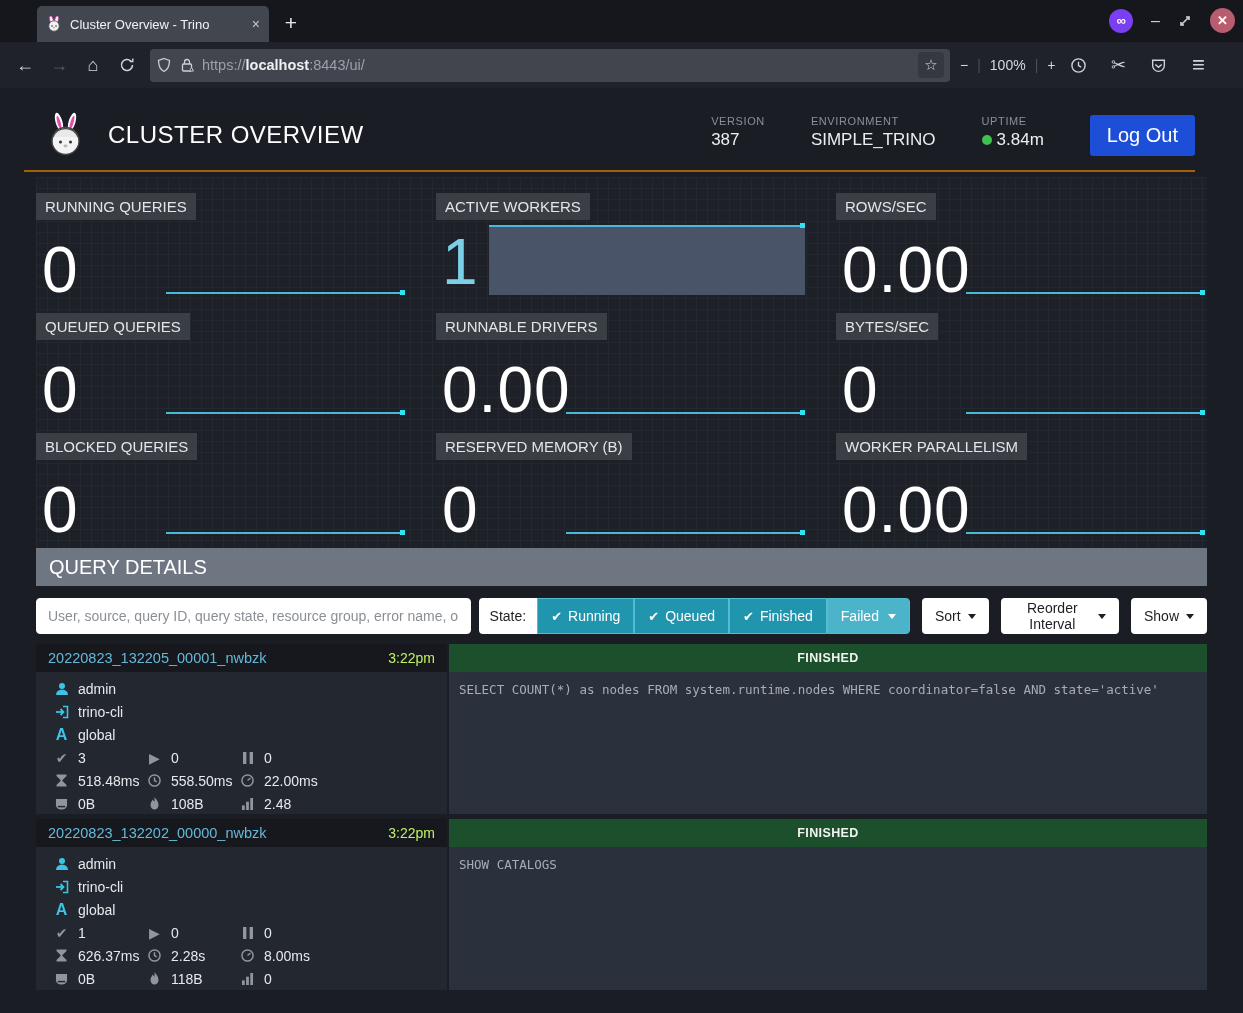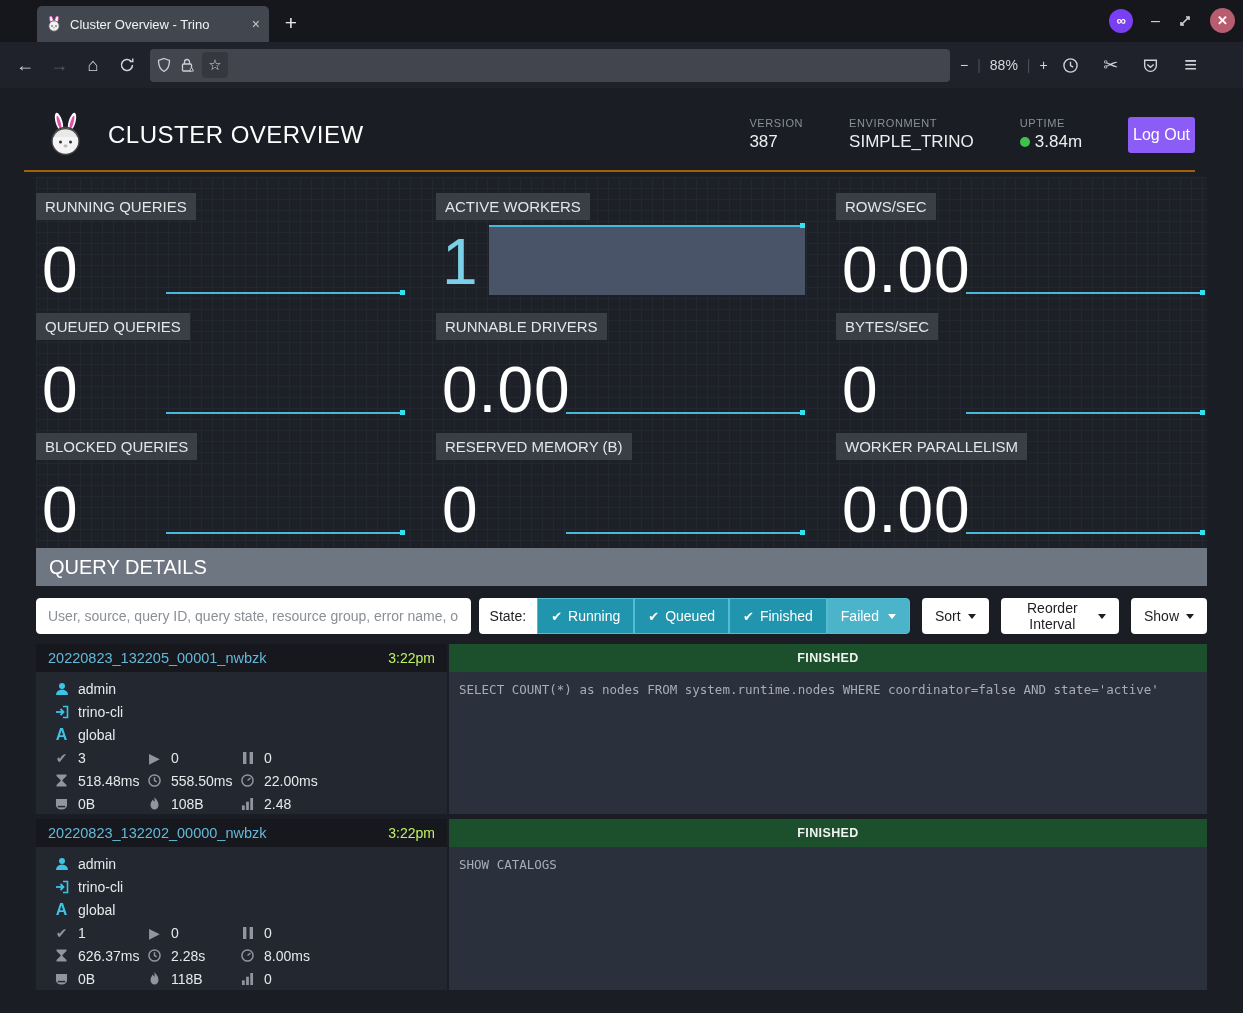--- a/index.html
+++ b/index.html
@@ -39,21 +39,21 @@
   svg { display:block; }
   
   .app-header { position:absolute; left:24px; top:100px; width:1171px; height:72px; border-bottom:2px solid #a16207; display:flex; align-items:center; }
   .logo { margin-left:22px; }
   .app-title { margin-left:22px; font-size:24px; color:#fefefe; letter-spacing:0.5px; }
   .header-right { margin-left:auto; display:flex; align-items:flex-start; gap:46px; }
   .hstat { display:flex; flex-direction:column; gap:3px; }
   .hstat-label { font-size:11px; color:#8a9097; letter-spacing:0.6px; }
   .hstat-value { font-size:17px; color:#eceef0; display:flex; align-items:center; gap:5px; }
   .dot-green { width:10px; height:10px; border-radius:50%; background:#3fc24d; display:inline-block; }
-  .logout-btn { background:#8b5cf6; color:#fff; border:none; border-radius:3px; font-size:16px; padding:9px 5px; font-family:inherit; }
+  .logout-btn { background:#1d4ed8; color:#fff; border:none; border-radius:3px; font-size:20px; padding:9px 17px; font-family:inherit; }
   
   .stats-band {
     position:absolute; left:36px; top:177px; width:1171px; height:371px;
     background-color:#1d2027;
     background-image:linear-gradient(#23272f 1px, transparent 1px), linear-gradient(90deg,#23272f 1px, transparent 1px);
     background-size:11px 11px;
   }
   .stat-panel { position:absolute; width:371px; height:115px; }
   .stat-label { position:absolute; left:0; top:8px; background:#3a3e45; color:#e3e5e8; font-size:15px; padding:5px 9px; }
   .stat-value { position:absolute; left:6px; bottom:-2px; font-size:64px; color:#ffffff; line-height:1; letter-spacing:1px; }
@@ -146,26 +146,27 @@
           <path d="M8 1.5 L13.5 3.5 C13.5 9 12 12.5 8 14.5 C4 12.5 2.5 9 2.5 3.5 Z"></path>
         </svg>
       </span>
       <span>
         <svg width="16" height="16" viewBox="0 0 16 16">
           <rect x="3.5" y="7" width="9" height="7" rx="1" fill="none" stroke="#cdd1d6" stroke-width="1.3"></rect>
           <path d="M5.5 7 V5 a2.5 2.5 0 0 1 5 0 V7" fill="none" stroke="#cdd1d6" stroke-width="1.3"></path>
           <path d="M12.5 10.5 l2 3.5 h-4 z" fill="#1f222a" stroke="#cdd1d6" stroke-width="1"></path>
         </svg>
       </span>
+      <span class="url-text"><span>https://</span><b>localhost</b><span>:8443/ui/</span></span>
       <span class="url-star">☆</span>
     </div>
     <div class="zoom-ctrl">
       <span>−</span>
       <span class="sep">|</span>
-      <span>88%</span>
+      <span>100%</span>
       <span class="sep">|</span>
       <span>+</span>
     </div>
     <div class="tb-right">
       <div class="nav-icn">
         <svg width="17" height="17" viewBox="0 0 16 16" fill="none" stroke="#d0d4d9" stroke-width="1.3">
           <circle cx="8" cy="8" r="6.2"></circle>
             <path d="M8 4.5 V8 L10.5 9.5"></path>
         </svg>
       </div>

